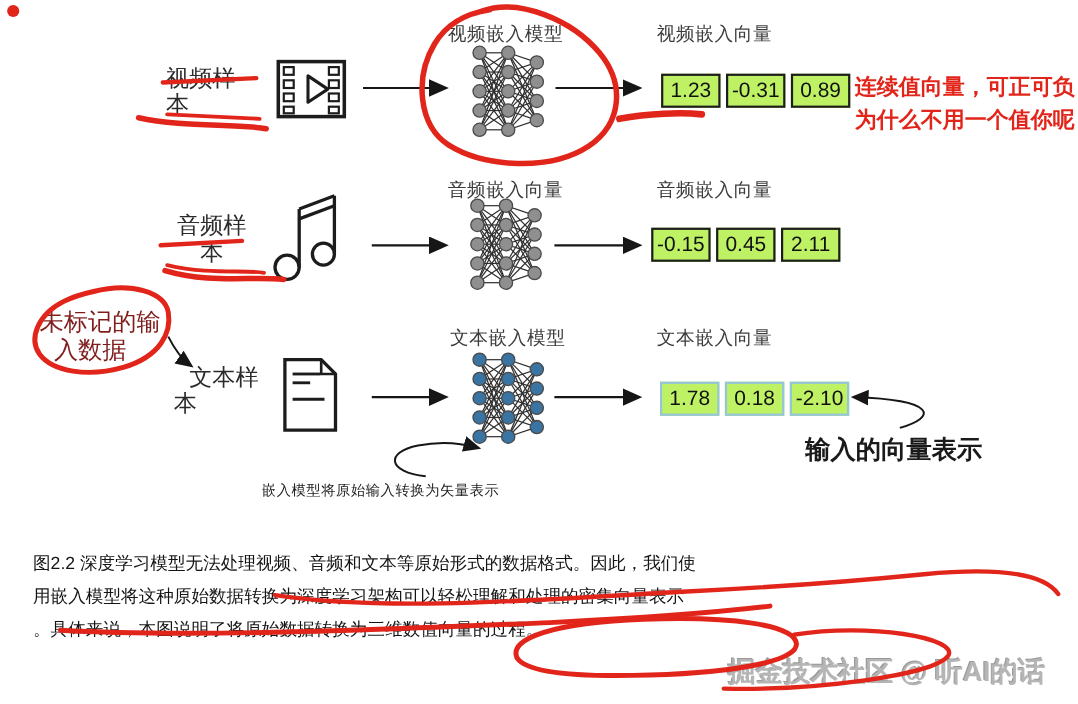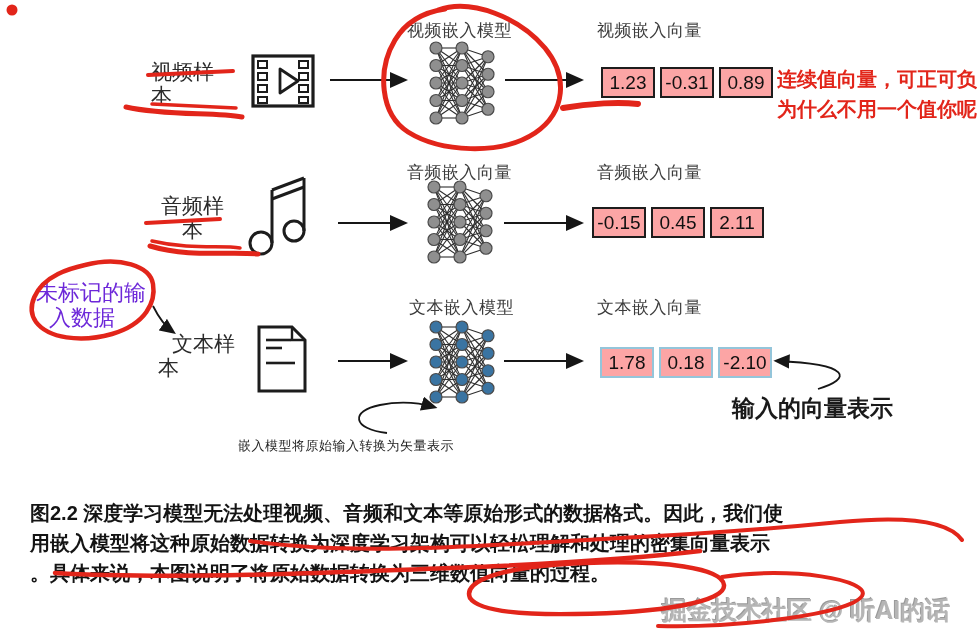--- a/index.html
+++ b/index.html
@@ -2,29 +2,29 @@
 <html><head>
 <meta charset="utf-8">
 <style>
   html,body{margin:0;padding:0;background:#fff;}
   #canvas{position:relative;width:980px;height:640px;background:#fff;overflow:hidden;
           font-family:"Liberation Sans","DejaVu Sans",sans-serif;}
   .abs{position:absolute;}
   .model-lbl,.vector-lbl{font-size:17px;color:#3c3c3c;letter-spacing:.5px;}
   .sample{font-size:21px;color:#2b2b2b;line-height:24px;}
   .vec-row{display:flex;gap:5px;}
-  .vec-box{width:50px;height:27px;border:2px solid #1d1d1d;background:#fca5a5;
+  .vec-box{width:50px;height:27px;border:2px solid #1d1d1d;background:#bef264;
            display:flex;align-items:center;justify-content:center;
            font-size:19px;color:#101010;font-weight:500;}
   .vec-box.blue{border-color:#94c5da;}
   .red-note{color:#e2251a;font-size:20px;font-weight:600;line-height:30px;white-space:nowrap;}
-  .unlabeled{font-size:22px;color:#6d28d9;line-height:25px;}
+  .unlabeled{font-size:22px;color:#7f1d1d;line-height:25px;}
   .big-note{font-size:23px;color:#1a1a1a;font-weight:600;}
   .mid-note{font-size:13px;color:#1e1e1e;font-weight:500;letter-spacing:.5px;}
-  .caption{font-size:20px;line-height:30px;color:#141414;font-weight:700;white-space:nowrap;}
+  .caption{font-size:16px;line-height:30px;color:#141414;font-weight:400;white-space:nowrap;}
   .watermark{font-size:25px;font-weight:700;color:#b5b5b5;white-space:nowrap;
              text-shadow:2px 2px 1px rgba(255,255,255,.95),-1px -1px 0 #9a9a9a;}
   svg.overlay{position:absolute;left:0;top:0;pointer-events:none;}
 </style>
 </head>
 <body>
 
 <div id="canvas">
 
   <div class="abs sample" style="left:151px;top:60px;">

